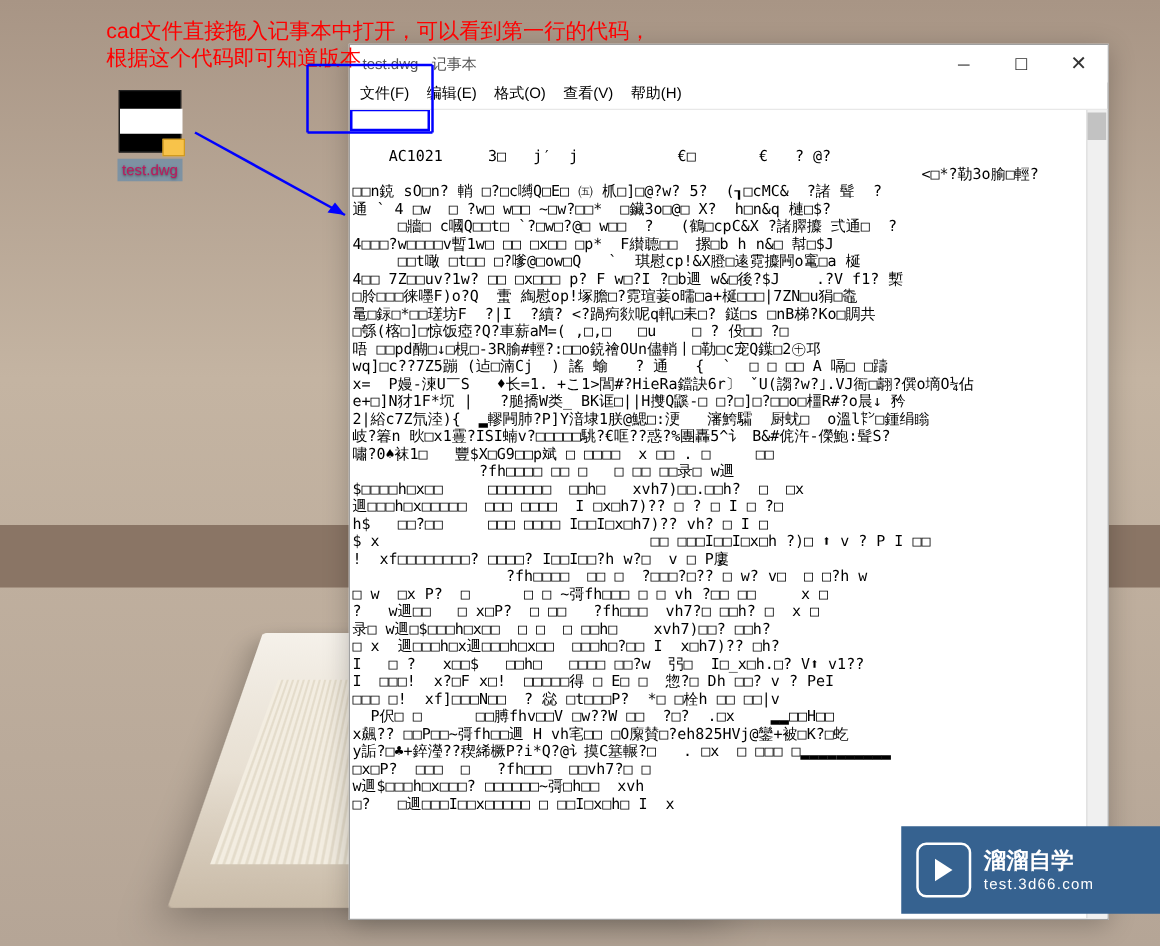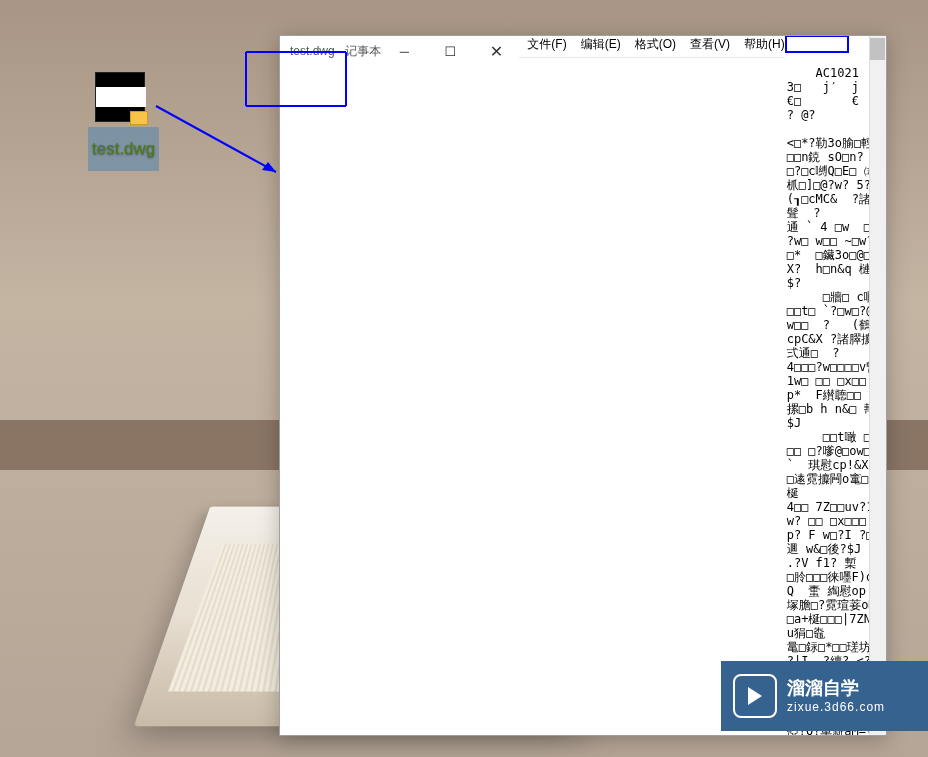--- a/index.html
+++ b/index.html
@@ -52,41 +52,41 @@
   content:'';
   position:absolute;
   left:0; top:14px; width:50px; height:20px;
   background:#fff;
 }
 .file-icon .thumb .badge {
   position:absolute; right:-4px; bottom:-4px; width:18px; height:14px;
   background:#f8c34a; border:1px solid #d19a20;
 }
 .file-icon .name {
-  font-size: 17px;
-  color: #4d7c0f;
+  font-size: 12px;
+  color: #be185d;
   margin-top: 5px;
   text-shadow: 0 1px 2px rgba(0,0,0,0.5);
   background:rgba(70,130,180,0.5);
   display:inline-block;
-  padding:12px 4px;
+  padding:2px 4px;
 }
 
 .notepad {
   position: absolute;
   left: 279px;
   top: 35px;
   width: 608px;
   height: 701px;
   background: #fff;
   border: 1px solid #a0a0a0;
   box-shadow: 0 4px 20px rgba(0,0,0,0.25);
   z-index: 3;
   display:flex;
-  flex-direction:row;
+  flex-direction:column;
 }
 .titlebar {
   height: 30px;
   background: #fff;
   display: flex;
   align-items: center;
   padding-left: 10px;
   font-size: 12px;
   color: #555;
 }
@@ -182,20 +182,22 @@
 </style>
 </head>
 <body>
 
 <div class="bg-left"></div>
 <div class="bg-shelf"></div>
 <div class="bg-book1"></div>
 <div class="bg-book-pages"></div>
 
 <div class="annotation">
+  <div>cad文件直接拖入记事本中打开，可以看到第一行的代码，</div>
+  <div>根据这个代码即可知道版本</div>
 </div>
 
 <svg class="arrow" width="928" height="757">
   <line x1="156" y1="106" x2="276" y2="172" stroke="#0000ff" stroke-width="2"></line>
   <polygon points="276,172 268,162 262,170" fill="#0000ff"></polygon>
   <line x1="246" y1="52" x2="346" y2="52" stroke="#0000ff" stroke-width="2"></line>
   <line x1="246" y1="52" x2="246" y2="106" stroke="#0000ff" stroke-width="2"></line>
   <line x1="246" y1="106" x2="346" y2="106" stroke="#0000ff" stroke-width="2"></line>
   <line x1="346" y1="52" x2="346" y2="106" stroke="#0000ff" stroke-width="2"></line>
 </svg>
@@ -268,15 +270,15 @@
       <div class="thumb"></div>
       <div class="arrow-down">▼</div>
     </div>
   </div>
 </div>
 
 <div class="watermark">
   <div class="wm-icon"></div>
   <div class="wm-text">
     <div class="l1">溜溜自学</div>
-    <div class="l2">zixue.3d66.com</div>
+    <div class="l2">test.3d66.com</div>
   </div>
 </div>
 
 </body></html>

